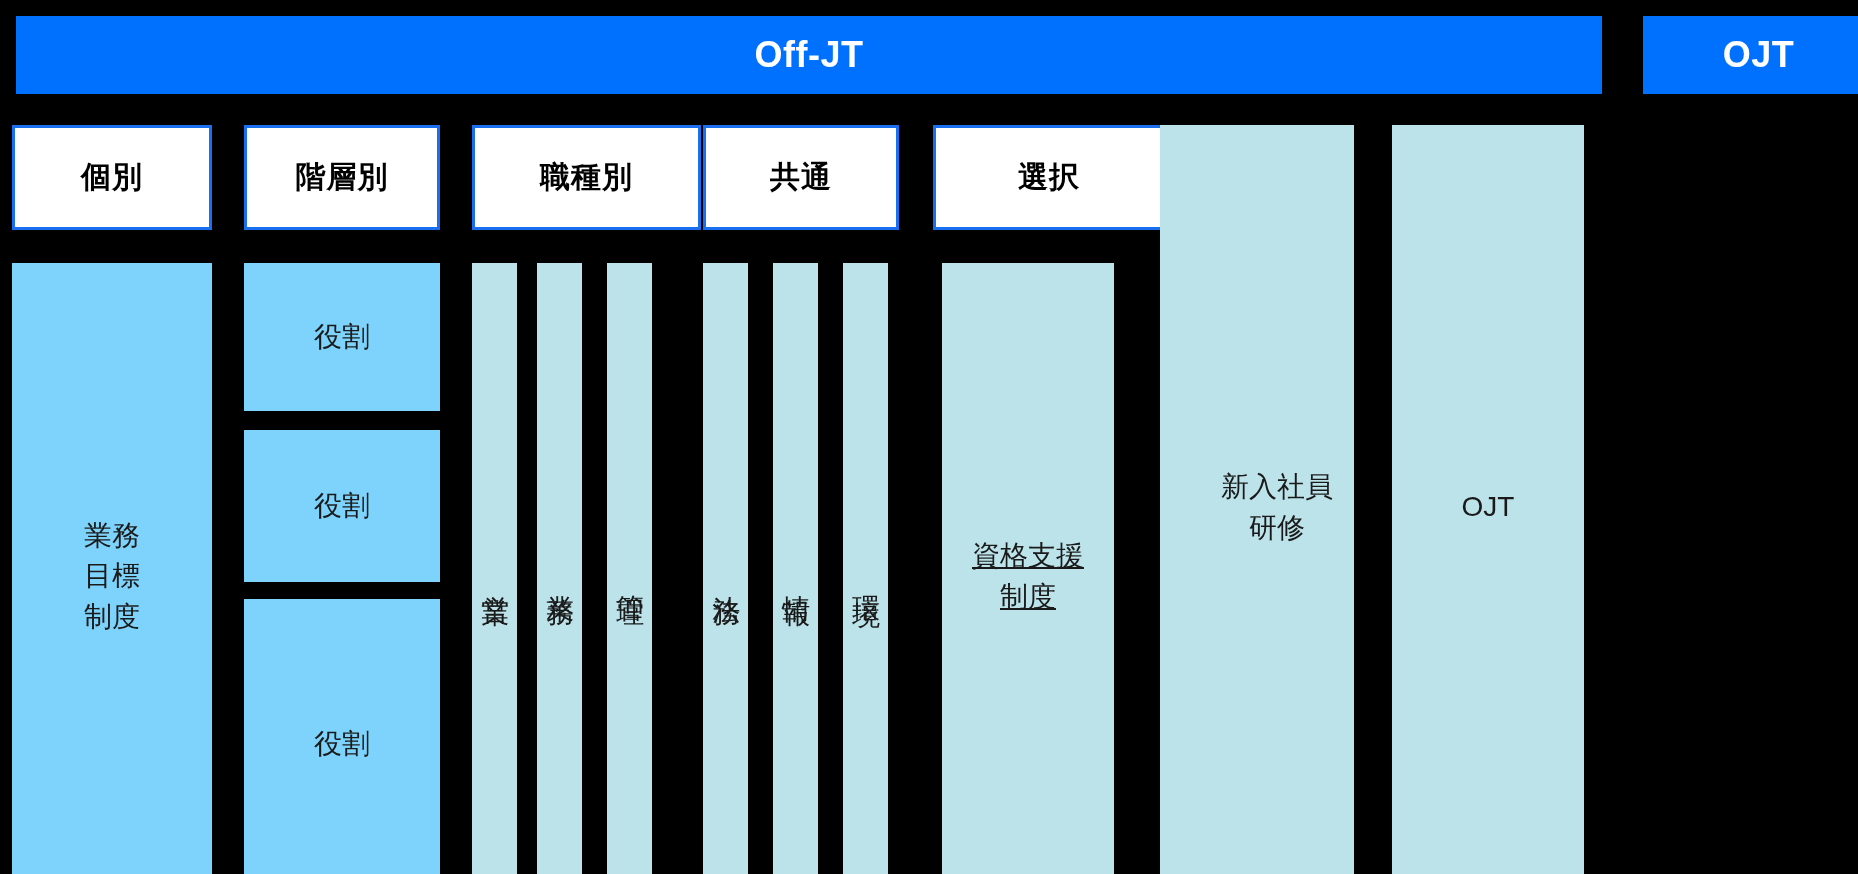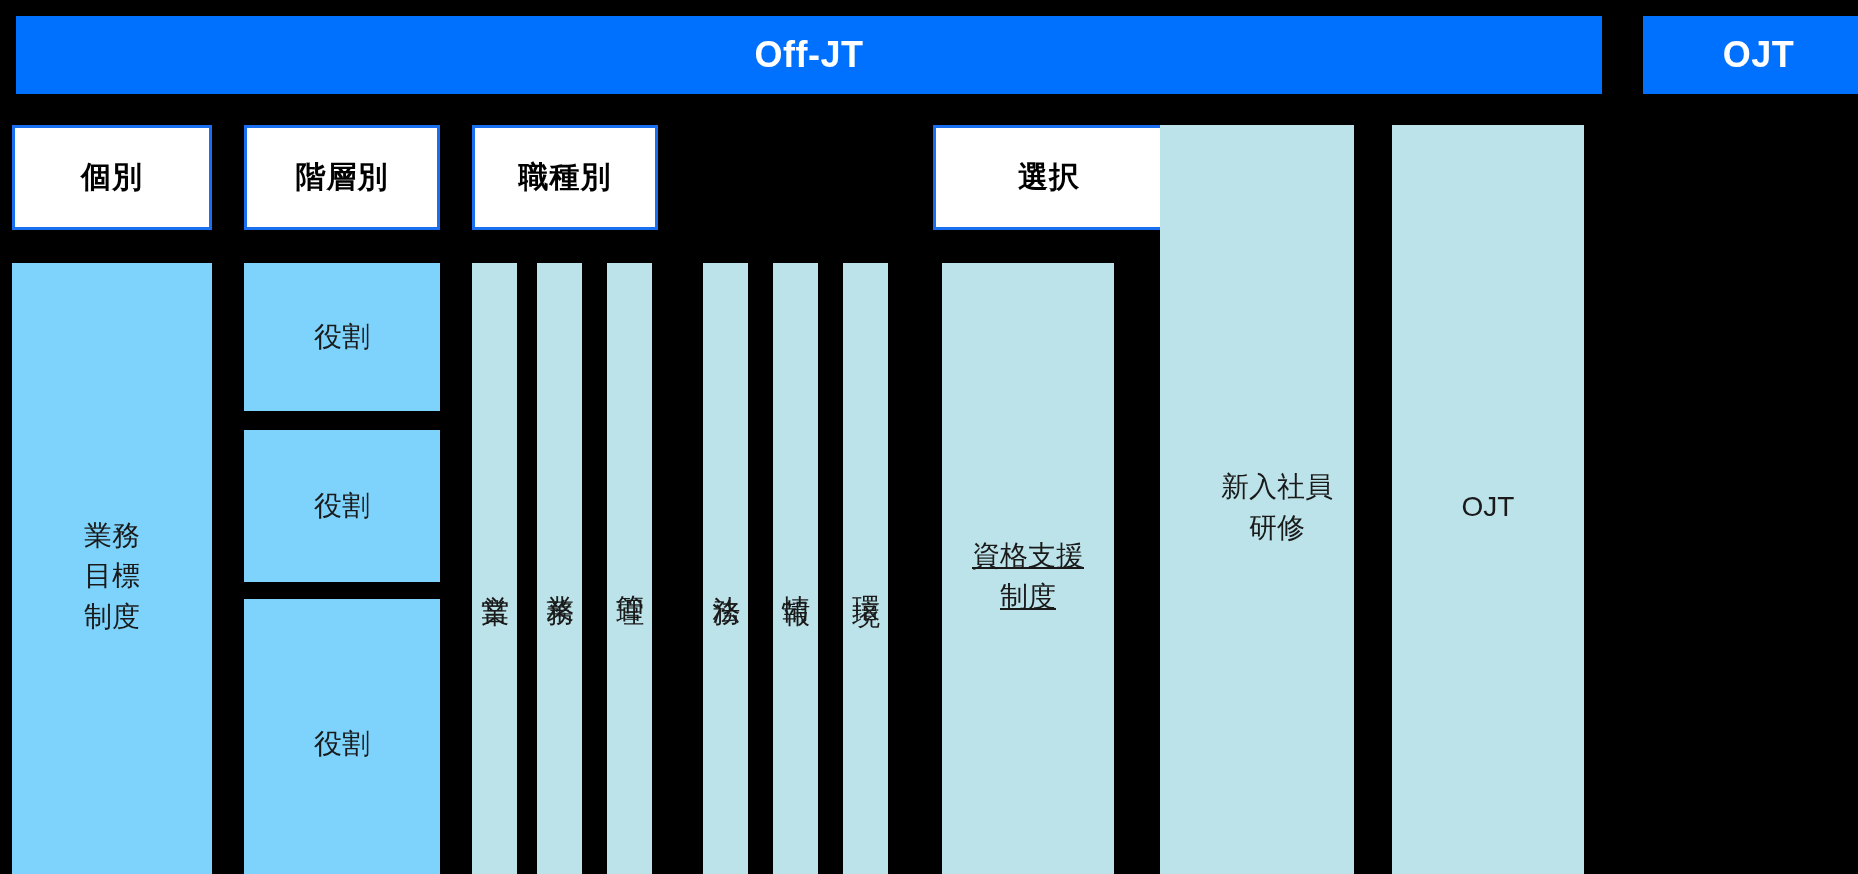--- a/index.html
+++ b/index.html
@@ -35,21 +35,21 @@
     background: #ffffff;
     border: 3px solid #1a6ff0;
     display: flex; align-items: center; justify-content: center;
     color: #000000;
     font-size: 30px;
     font-weight: 700;
     letter-spacing: 1px;
   }
   #cat-kobetsu   { left: -4px;  width: 200px; }
   #cat-kaisobetsu{ left: 228px; width: 196px; font-family: Liberation Serif, serif; }
-  #cat-shokushu  { left: 456px; width: 186px; }
+  #cat-shokushu  { left: 456px; width: 229px; }
   #cat-kyotsu    { left: 687px; width: 196px; }
   #cat-sentaku   { left: 917px; width: 232px; }
 
   
   .blk {
     position: absolute;
     display: flex; align-items: center; justify-content: center;
     color: #1a1a1a;
     font-size: 28px;
     line-height: 1.45;
@@ -106,20 +106,23 @@
   </div>
 
   <div id="cat-kaisobetsu" class="cat">
     <span>階層別</span>
   </div>
 
   <div id="cat-shokushu" class="cat">
     <span>職種別</span>
   </div>
 
+  <div id="cat-kyotsu" class="cat">
+    <span>共通</span>
+  </div>
 
   <div id="cat-sentaku" class="cat">
     <span>選択</span>
   </div>
 
   <div id="blk-gyomu" class="blk light multiline">業務
 目標
 制度</div>
 
   <div id="blk-yakuwari-1" class="blk light">役割</div>

